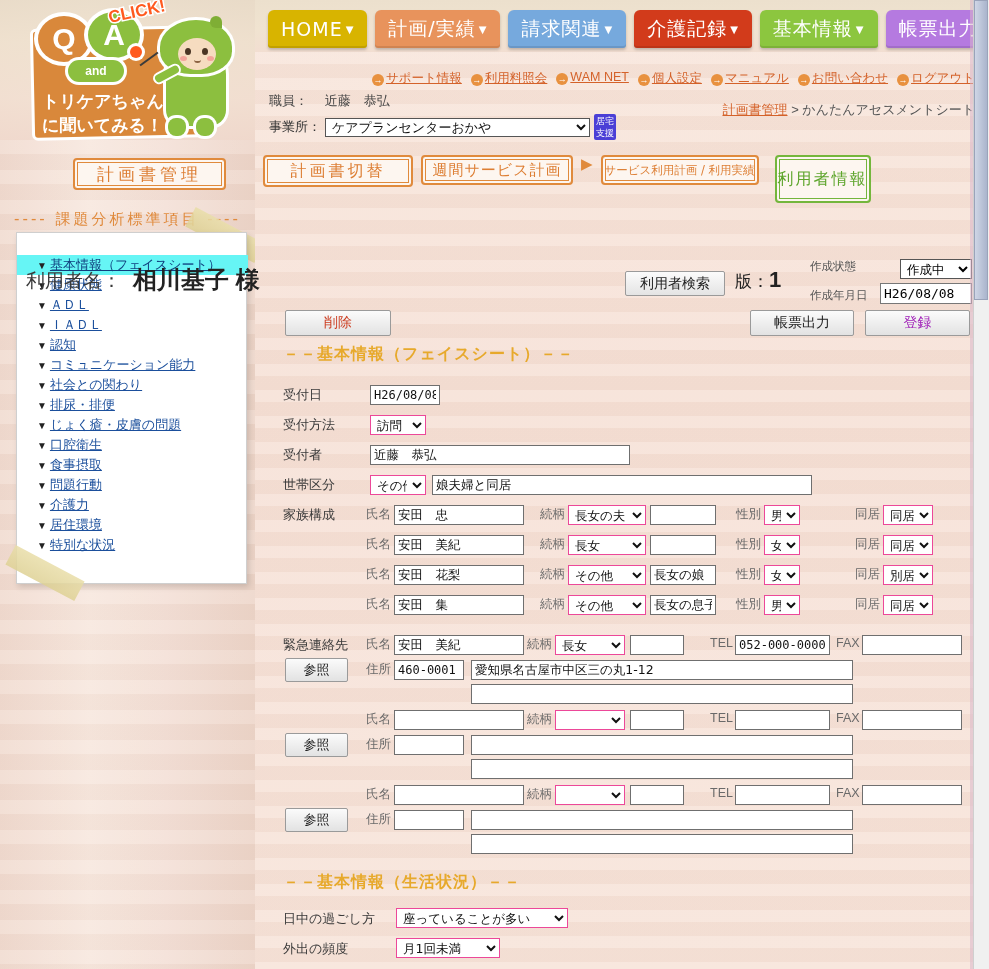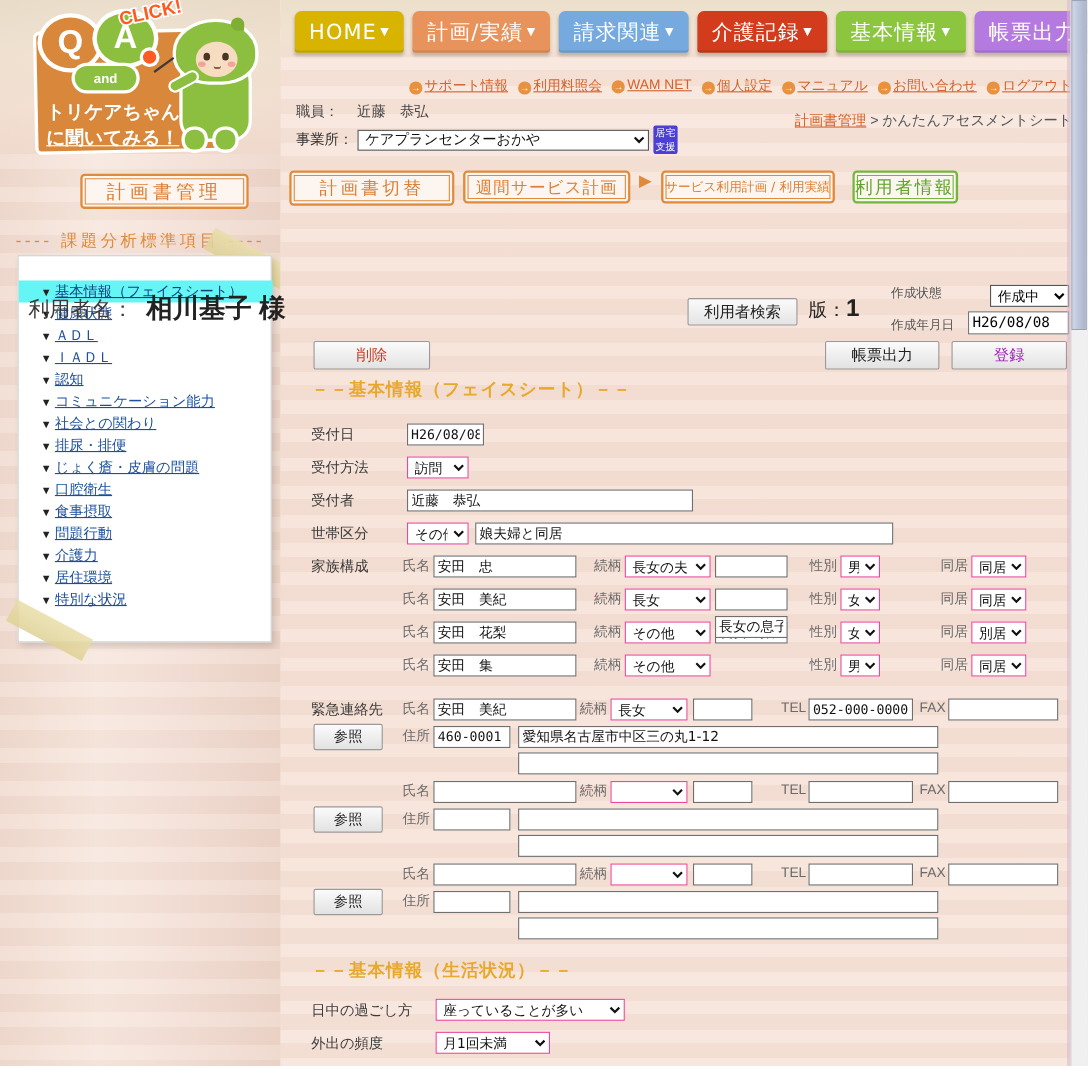--- a/index.html
+++ b/index.html
@@ -69,21 +69,21 @@
     color:#ff5a1f; font-weight:700; font-size:17px;
     transform: rotate(-12deg);
     -webkit-text-stroke: 3px #fff; paint-order: stroke fill;
   }
   .mascot-line {
     position:absolute; left:30px; color:#fff; font-weight:700; font-size:17px;
     letter-spacing:0px; white-space:nowrap;
     text-shadow: -1px -1px 0 #d9883b, 1px -1px 0 #d9883b, -1px 1px 0 #d9883b, 1px 1px 0 #d9883b;
   }
   #m-l1 { top:88px; }
-  #m-l2 { top:112px;text-decoration:underline; }
+  #m-l2 { top:112px; }
   
   #chara { position:absolute; left:140px; top:16px; width:86px; height:118px; }
   .ch-body { position:absolute; left:14px; top:30px; width:60px; height:78px; background:#8cbf3f; border-radius:26px 26px 16px 16px; box-shadow:0 0 0 3px #fff; }
   .ch-hood { position:absolute; left:8px; top:2px; width:72px; height:54px; background:#8cbf3f; border-radius:50% 50% 42% 42%; box-shadow:0 0 0 3px #fff; }
   .ch-face { position:absolute; left:26px; top:20px; width:38px; height:32px; background:#f6dcc0; border-radius:50%; }
   .ch-eye { position:absolute; top:30px; width:6px; height:7px; background:#4b3524; border-radius:50%; }
   .ch-eye.l { left:33px; } .ch-eye.r { left:50px; }
   .ch-cheek { position:absolute; top:38px; width:7px; height:5px; background:#f3a49a; border-radius:50%; }
   .ch-cheek.l { left:28px; } .ch-cheek.r { left:55px; }
   .ch-mouth { position:absolute; left:42px; top:41px; width:7px; height:4px; border-bottom:2px solid #8a6242; border-radius:0 0 6px 6px; }
@@ -208,21 +208,21 @@
     box-shadow: inset 0 0 0 2px #fdf6f0, inset 0 0 0 3px #e08a3c;
     color:#dd7e33; display:flex; align-items:center; justify-content:center;
     cursor:pointer; white-space:nowrap;
     font-family:"DejaVu Sans","Liberation Sans",sans-serif;
   }
   #b-switch { width:150px; height:32px; font-size:16px; letter-spacing:3px; margin-left:4px; }
   #b-week   { width:152px; height:30px; font-size:15px; letter-spacing:1px; }
   .arrow-sep { color:#e08a3c; font-size:15px; }
   #b-usage  { width:158px; height:30px; font-size:11.5px; letter-spacing:0px; }
   #b-user {
-    width:96px; height:30px; font-size:16px; letter-spacing:2px; margin-left:8px;
+    width:96px; height:48px; font-size:16px; letter-spacing:2px; margin-left:8px;
     border-color:#74b63c; color:#5ea52c;
     box-shadow: inset 0 0 0 2px #fdf6f0, inset 0 0 0 3px #74b63c;
   }
 
   
   #sheet-title {
     position:absolute; left:26px; top:232px;
     color:#e8893f; font-size:16px; letter-spacing:2px;
     font-family:"DejaVu Sans","Liberation Sans",sans-serif;
   }
@@ -486,21 +486,21 @@
       <select class="sel" style="left: 568px; top: 565px; width: 78px;"><option>その他</option></select>
       <input class="txt" type="text" value="長女の娘" style="left: 650px; top: 565px; width: 66px;">
       <div class="flm" style="left: 736px; top: 566px;">性別</div>
       <select class="sel" style="left: 764px; top: 565px; width: 36px;"><option>女</option></select>
       <div class="flm" style="left: 855px; top: 566px;">同居</div>
       <select class="sel" style="left: 883px; top: 565px; width: 50px;"><option>別居</option></select>
       <div class="flm" style="left: 366px; top: 596px;">氏名</div>
       <input class="txt" type="text" value="安田　集" style="left: 394px; top: 595px; width: 130px;">
       <div class="flm" style="left: 540px; top: 596px;">続柄</div>
       <select class="sel" style="left: 568px; top: 595px; width: 78px;"><option>その他</option></select>
-      <input class="txt" type="text" value="長女の息子" style="left: 650px; top: 560px; width: 66px;">
+      <input class="txt" type="text" value="長女の息子" style="left: 650px; top: 595px; width: 66px;">
       <div class="flm" style="left: 736px; top: 596px;">性別</div>
       <select class="sel" style="left: 764px; top: 595px; width: 36px;"><option>男</option></select>
       <div class="flm" style="left: 855px; top: 596px;">同居</div>
       <select class="sel" style="left: 883px; top: 595px; width: 50px;"><option>同居</option></select>
       <div class="fl" style="left: 283px; top: 636px;">緊急連絡先</div>
       <div class="flm" style="left: 366px; top: 636px;">氏名</div>
       <input class="txt" type="text" value="安田　美紀" style="left: 394px; top: 635px; width: 130px;">
       <div class="flm" style="left: 527px; top: 636px;">続柄</div>
       <select class="sel" style="left: 555px; top: 635px; width: 70px;"><option>長女</option></select>
       <input class="txt" type="text" style="left: 630px; top: 635px; width: 54px;">

